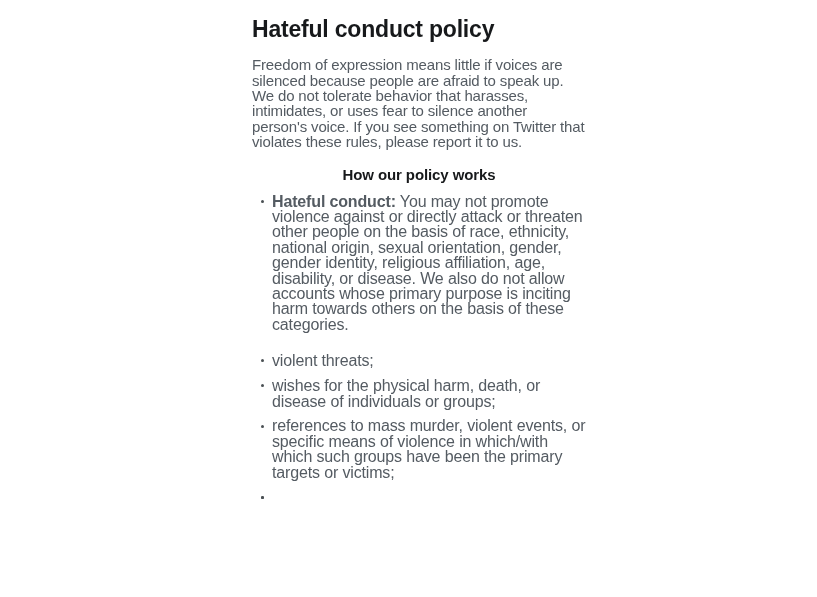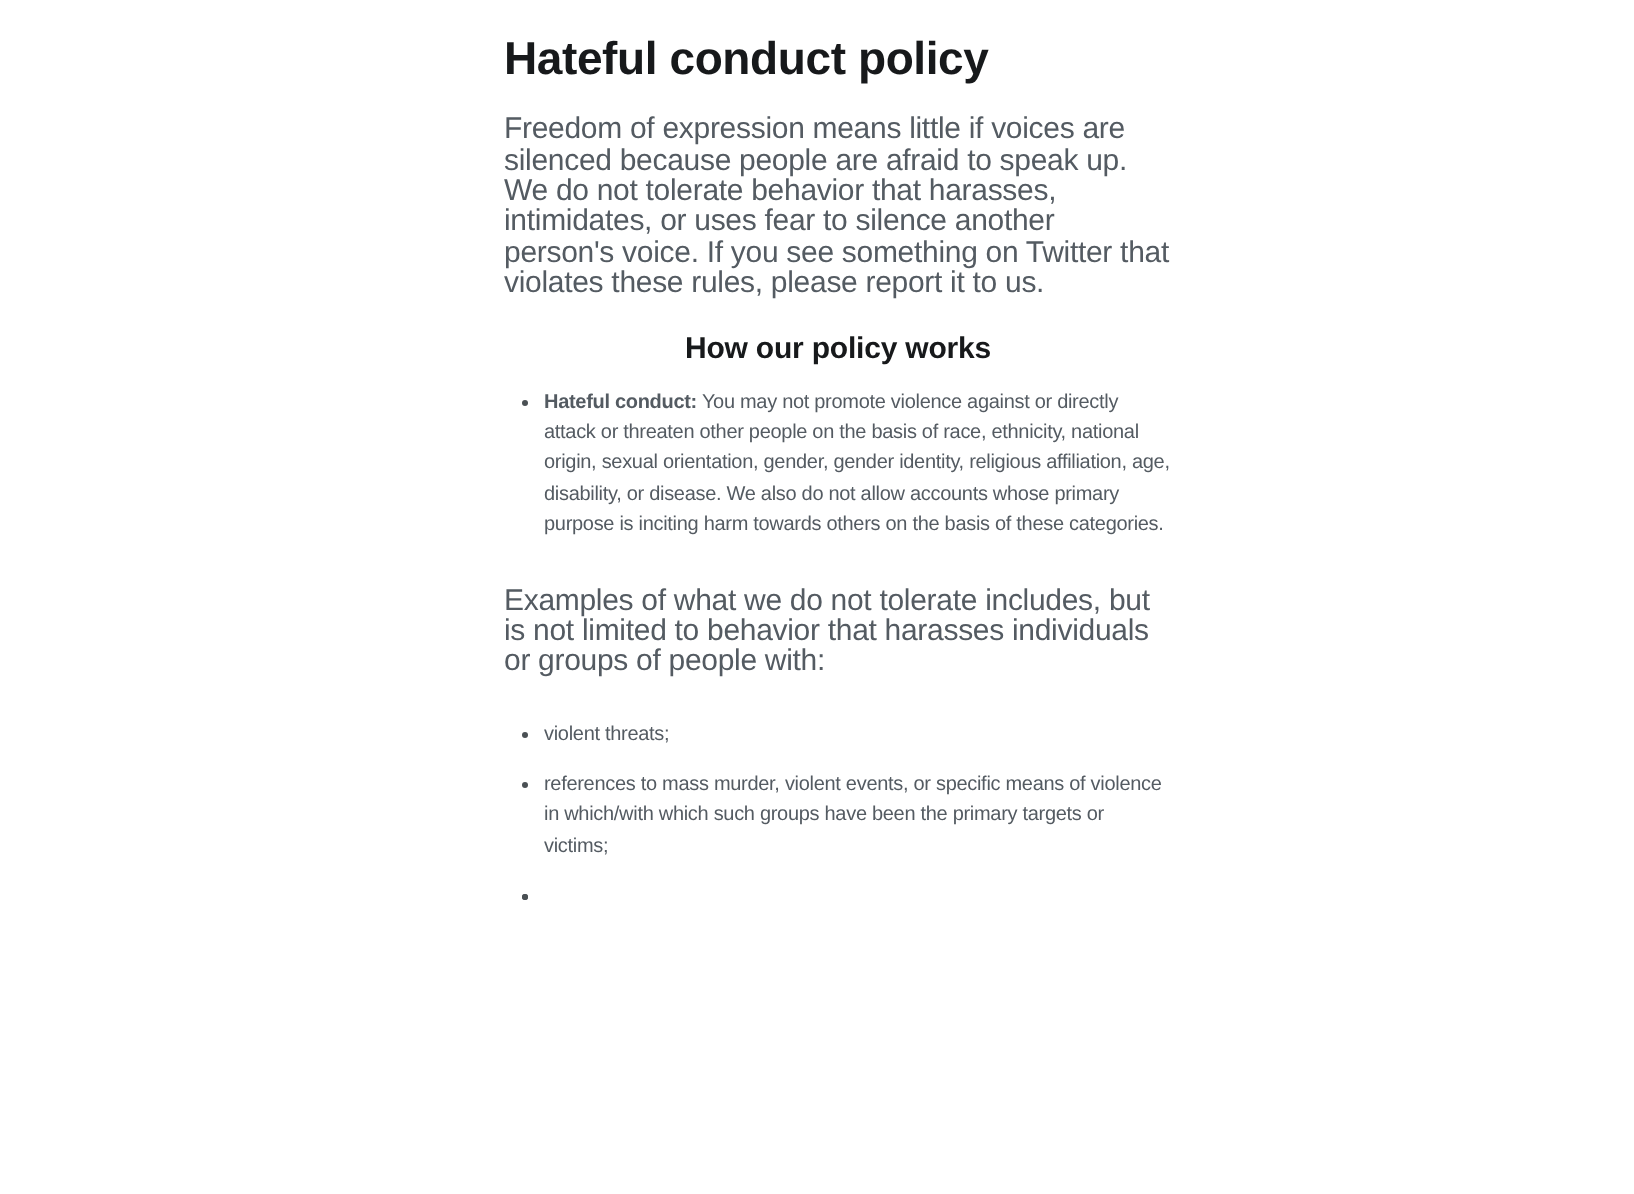--- a/index.html
+++ b/index.html
@@ -50,21 +50,21 @@
   ul.bullet-list {
     list-style: none;
     margin: 0;
     padding: 0;
   }
   ul.policy-list      { margin-top: 10px; }
   ul.examples-list    { margin-top: 21px; }
   ul.bullet-list li {
     position: relative;
     padding-left: 20px;
-    font-size: 10px;
+    font-size: 16px;
     line-height: 15.4px;
     letter-spacing: -0.15px;
     margin-bottom: 9.5px;
   }
   ul.bullet-list li:last-child { margin-bottom: 0; }
   ul.bullet-list li .bullet-dot {
     position: absolute;
     left: 9px;
     top: 6.2px;
     width: 3px;
@@ -86,26 +86,29 @@
   <h2 class="section-heading">How our policy works</h2>
 
 
   <ul class="bullet-list policy-list">
     <li>
       <span class="bullet-dot"></span>
       <span class="bold-lead">Hateful conduct:</span><span> You may not promote violence against or directly attack or threaten other people on the basis of race, ethnicity, national origin, sexual orientation, gender, gender identity, religious affiliation, age, disability, or disease. We also do not allow accounts whose primary purpose is inciting harm towards others on the basis of these categories.</span>
     </li>
   </ul>
 
-  <p class="body-text examples-intro">Examples of what we do not tolerate includes, but is not limited to behavior that harasses individuals or groups of people with:</p>
 
   <ul class="bullet-list examples-list">
     <li>
       <span class="bullet-dot"></span>
       <span>violent threats;</span>
+    </li>
+    <li>
+      <span class="bullet-dot"></span>
+      <span>wishes for the physical harm, death, or disease of individuals or groups;</span>
     </li>
     <li>
       <span class="bullet-dot"></span>
       <span>references to mass murder, violent events, or specific means of violence in which/with which such groups have been the primary targets or victims;</span>
     </li>
     <li>
       <span class="bullet-dot"></span>
     </li>
     <li>
       <span class="bullet-dot"></span>

